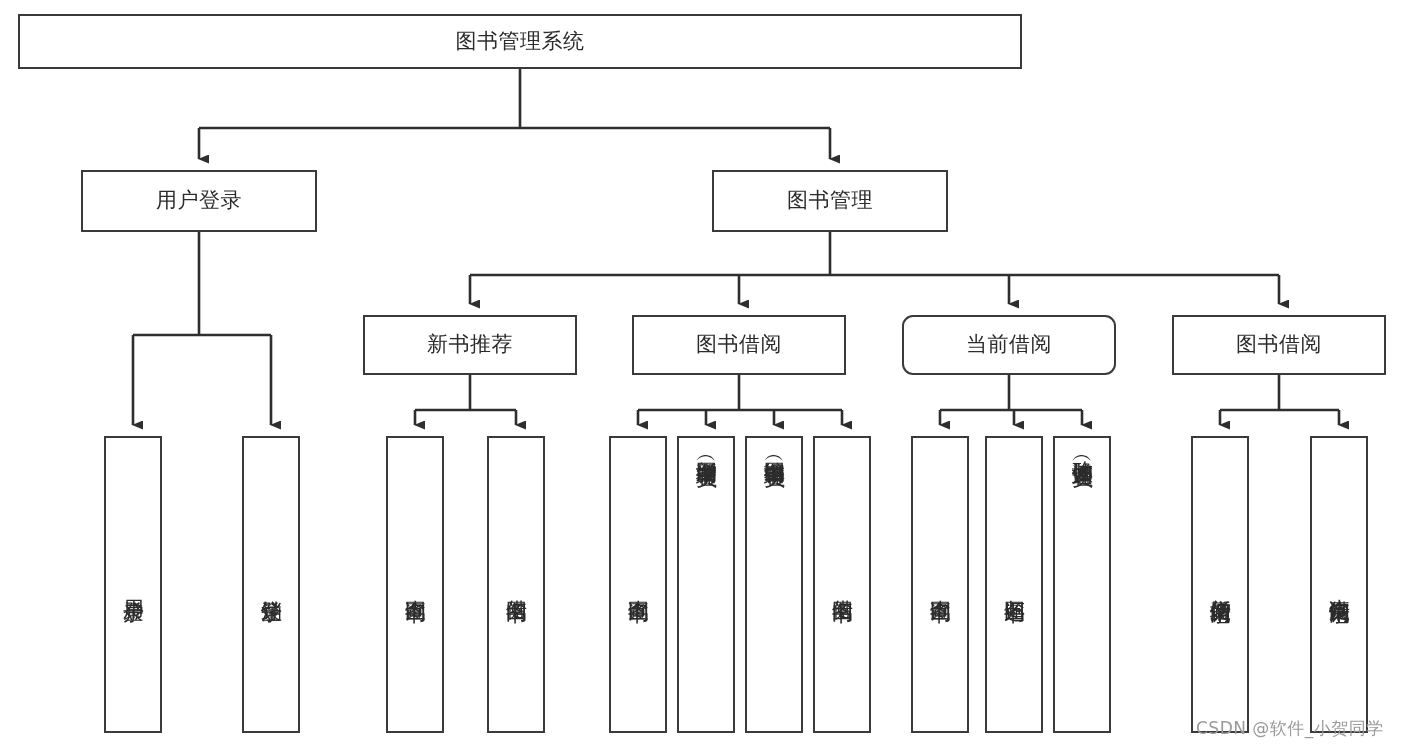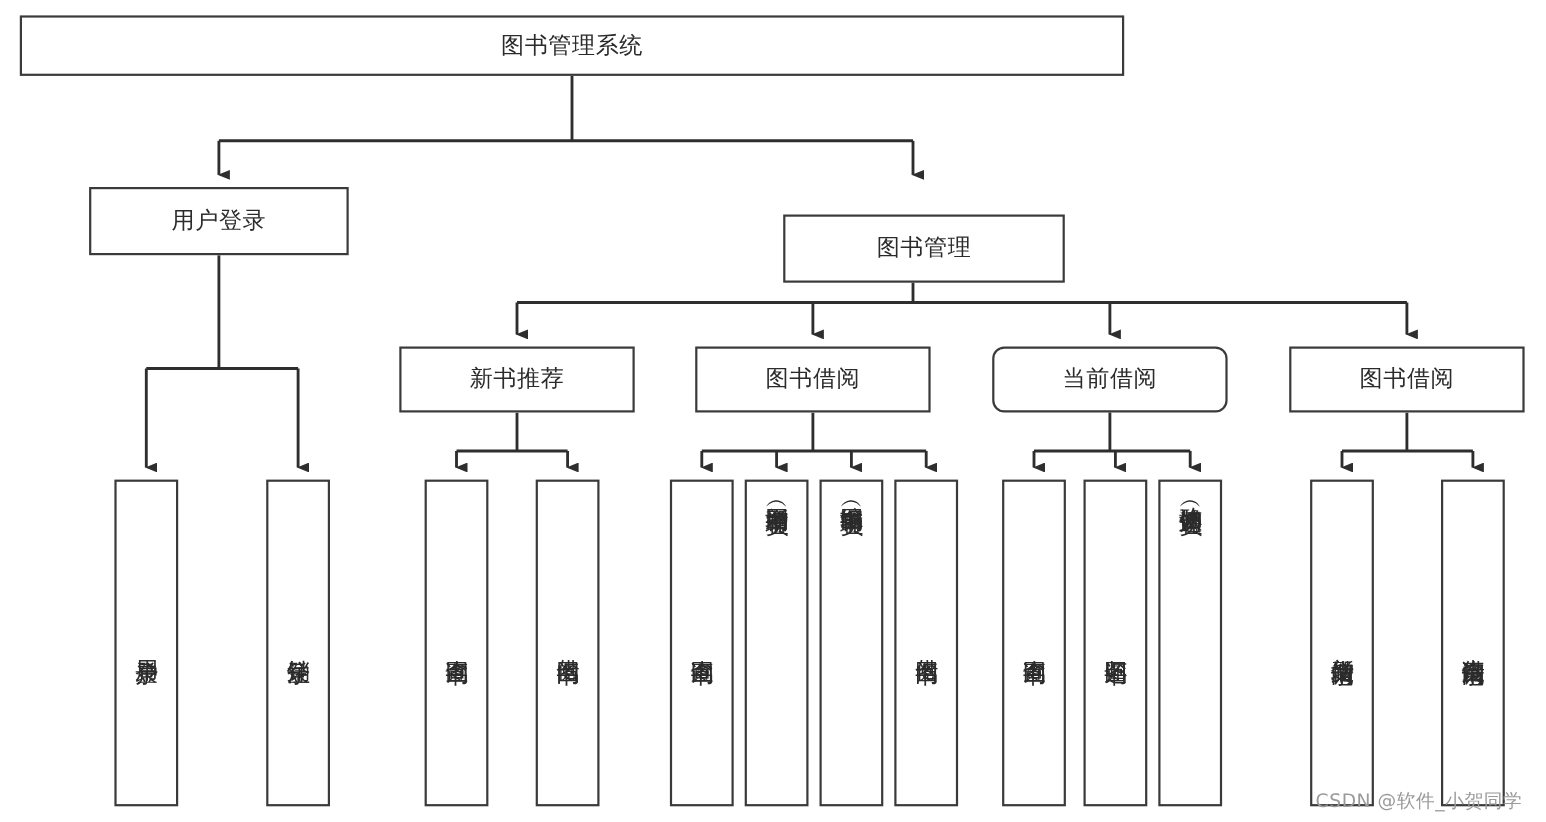--- a/index.html
+++ b/index.html
@@ -115,21 +115,21 @@
       </g>
   </svg>
 
   <div id="node-layer">
       <div class="node horizontal" style="left: 18px; top: 14px; width: 1004px; height: 55px; border-color: rgb(58, 58, 58); background: rgb(255, 255, 255);">
         <span class="node-label" style="color: rgb(43, 43, 43);">图书管理系统</span>
       </div>
       <div class="node horizontal" style="left: 81px; top: 170px; width: 236px; height: 62px; border-color: rgb(58, 58, 58); background: rgb(255, 255, 255);">
         <span class="node-label" style="color: rgb(43, 43, 43);">用户登录</span>
       </div>
-      <div class="node horizontal" style="left: 712px; top: 170px; width: 256px; height: 62px; border-color: rgb(58, 58, 58); background: rgb(255, 255, 255); margin-top: 25px;">
+      <div class="node horizontal" style="left: 712px; top: 170px; width: 236px; height: 62px; border-color: rgb(58, 58, 58); background: rgb(255, 255, 255);">
         <span class="node-label" style="color: rgb(43, 43, 43);">图书管理</span>
       </div>
       <div class="node horizontal" style="left: 363px; top: 315px; width: 214px; height: 60px; border-color: rgb(58, 58, 58); background: rgb(255, 255, 255);">
         <span class="node-label" style="color: rgb(43, 43, 43);">新书推荐</span>
       </div>
       <div class="node horizontal" style="left: 632px; top: 315px; width: 214px; height: 60px; border-color: rgb(58, 58, 58); background: rgb(255, 255, 255);">
         <span class="node-label" style="color: rgb(43, 43, 43);">图书借阅</span>
       </div>
       <div class="node horizontal" style="left: 902px; top: 315px; width: 214px; height: 60px; border-color: rgb(58, 58, 58); background: rgb(255, 255, 255); border-radius: 11px;">
         <span class="node-label" style="color: rgb(43, 43, 43);">当前借阅</span>

